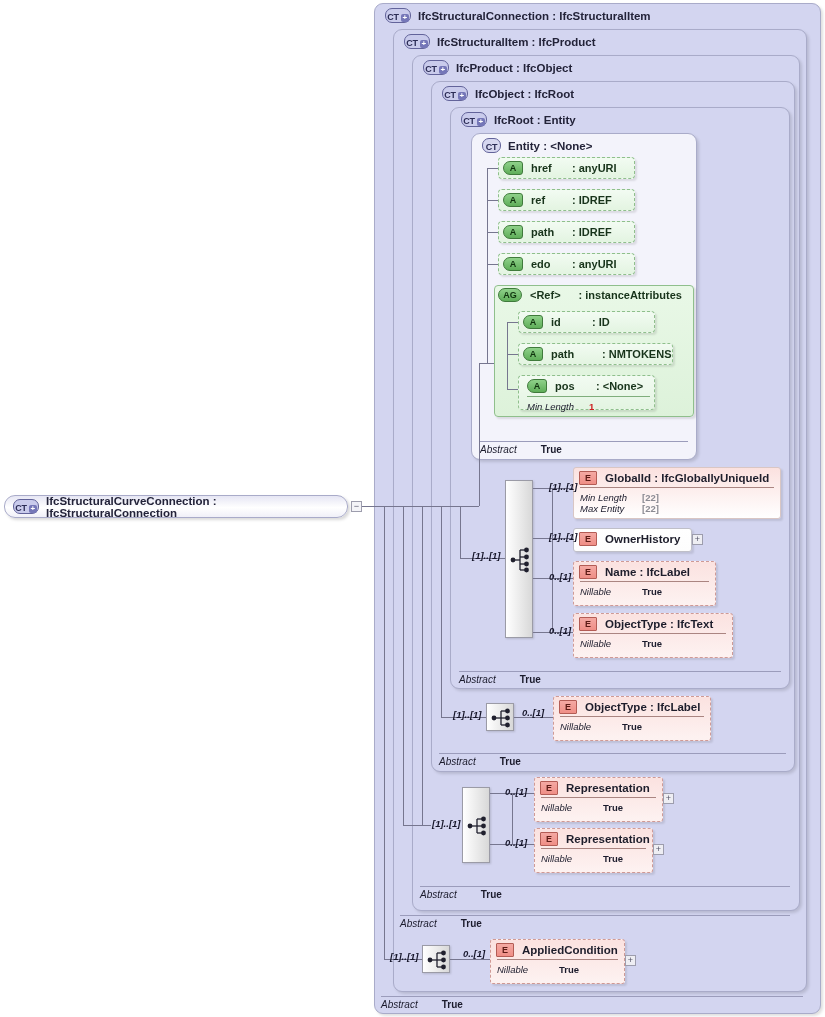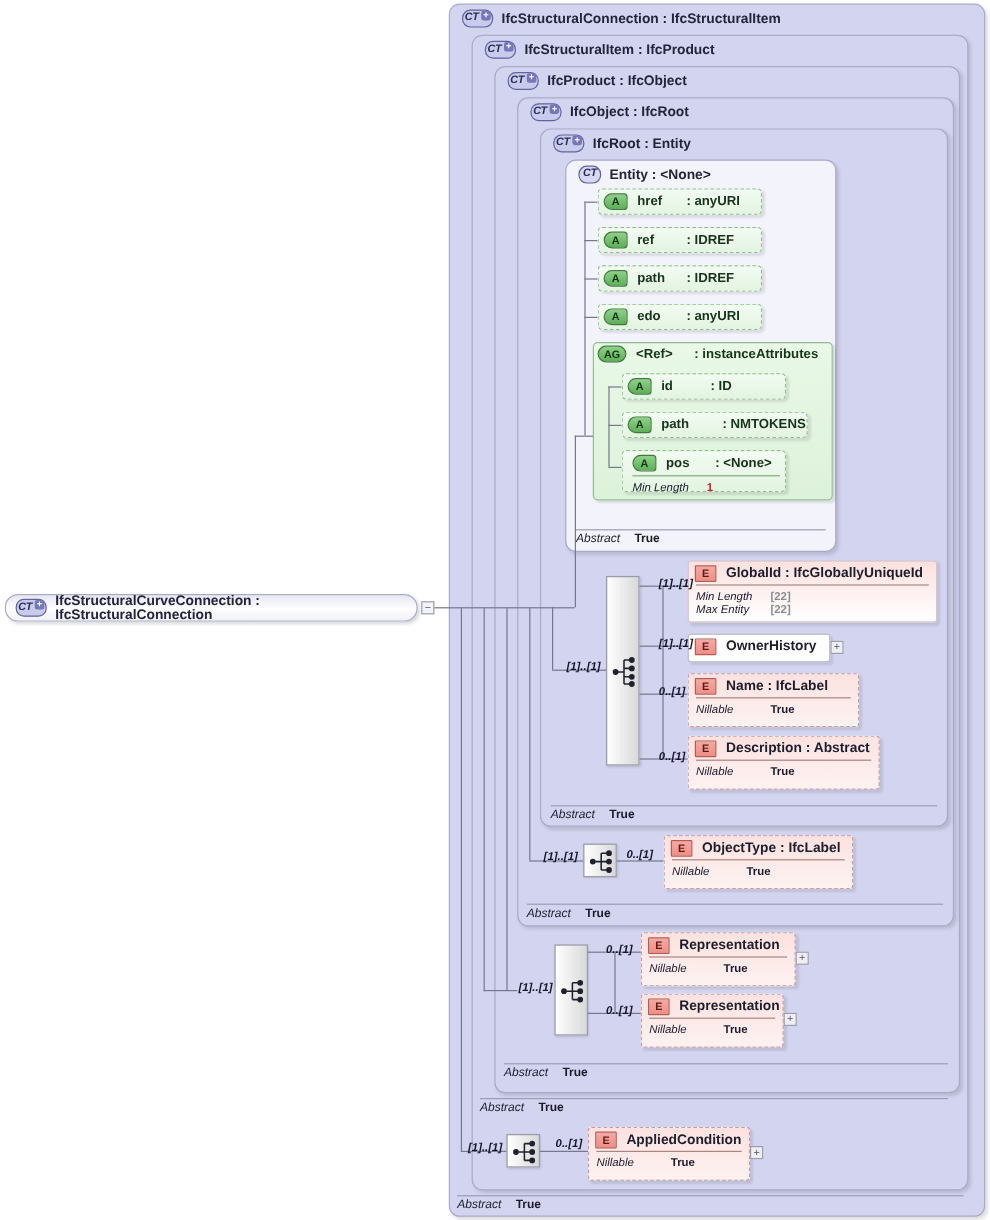--- a/index.html
+++ b/index.html
@@ -29,33 +29,32 @@
   }
   .ct-header {
     position: absolute;
     left: 10px;
     display: flex;
     align-items: center;
     white-space: nowrap;
   }
   .ct-badge {
     display: inline-flex;
-    align-items: flex-start;
+    align-items: flex-end;
     justify-content: center;
     width: 26px; height: 15px;
     border: 1px solid #62639a;
     border-radius: 7px;
     background: #c9cbec;
     font-size: 9px;
     font-weight: bold;
     color: #2b2c55;
     letter-spacing: -0.3px;
     margin-right: 7px;
     flex: none;
-    font-style: italic;
   }
   .ct-badge.plain { width: 19px; background: #d6d7f0; }
   .ct-badge .plus {
     display: inline-block;
     width: 8px; height: 8px;
     line-height: 7px;
     text-align: center;
     background: #7577b8;
     color: #fff;
     font-size: 8px;
@@ -71,21 +70,21 @@
   
   .abstract-row {
     position: absolute;
     border-top: 1px solid #9b9cbb;
     display: flex;
     align-items: center;
     font-size: 10px;
     padding-top: 2px;
     white-space: nowrap;
   }
-  .abstract-row .k { font-style: italic; color: #1b1b2c; margin-right: 12px; }
+  .abstract-row .k { font-style: italic; color: #1b1b2c; margin-right: 24px; }
   .abstract-row .v { font-weight: bold; color: #1b1b2c; }
 
   
   .attrbox {
     position: absolute;
     background: linear-gradient(to bottom,#f2fbf2,#e3f4e1);
     border: 1px dashed #8fbf8c;
     border-radius: 4px;
     box-shadow: 2px 2px 2px rgba(0,0,0,0.10);
     display: flex;
@@ -467,21 +466,21 @@
         <span class="facet-k">Nillable</span>
         <span class="facet-v">True</span>
       </div>
     </div>
   </div>
   <div class="card" style="left:549px; top:571px;">0..[1]</div>
 
   <div class="elbox" style="left:573px; top:613px; width:160px; height:45px;">
     <div class="el-head">
       <span class="el-badge">E</span>
-      <span class="el-name">Description : Abstract</span>
+      <span class="el-name">ObjectType : IfcText</span>
     </div>
     <div class="el-facets ruled">
       <div class="facet-line">
         <span class="facet-k">Nillable</span>
         <span class="facet-v">True</span>
       </div>
     </div>
   </div>
   <div class="card" style="left:549px; top:625px;">0..[1]</div>
 

